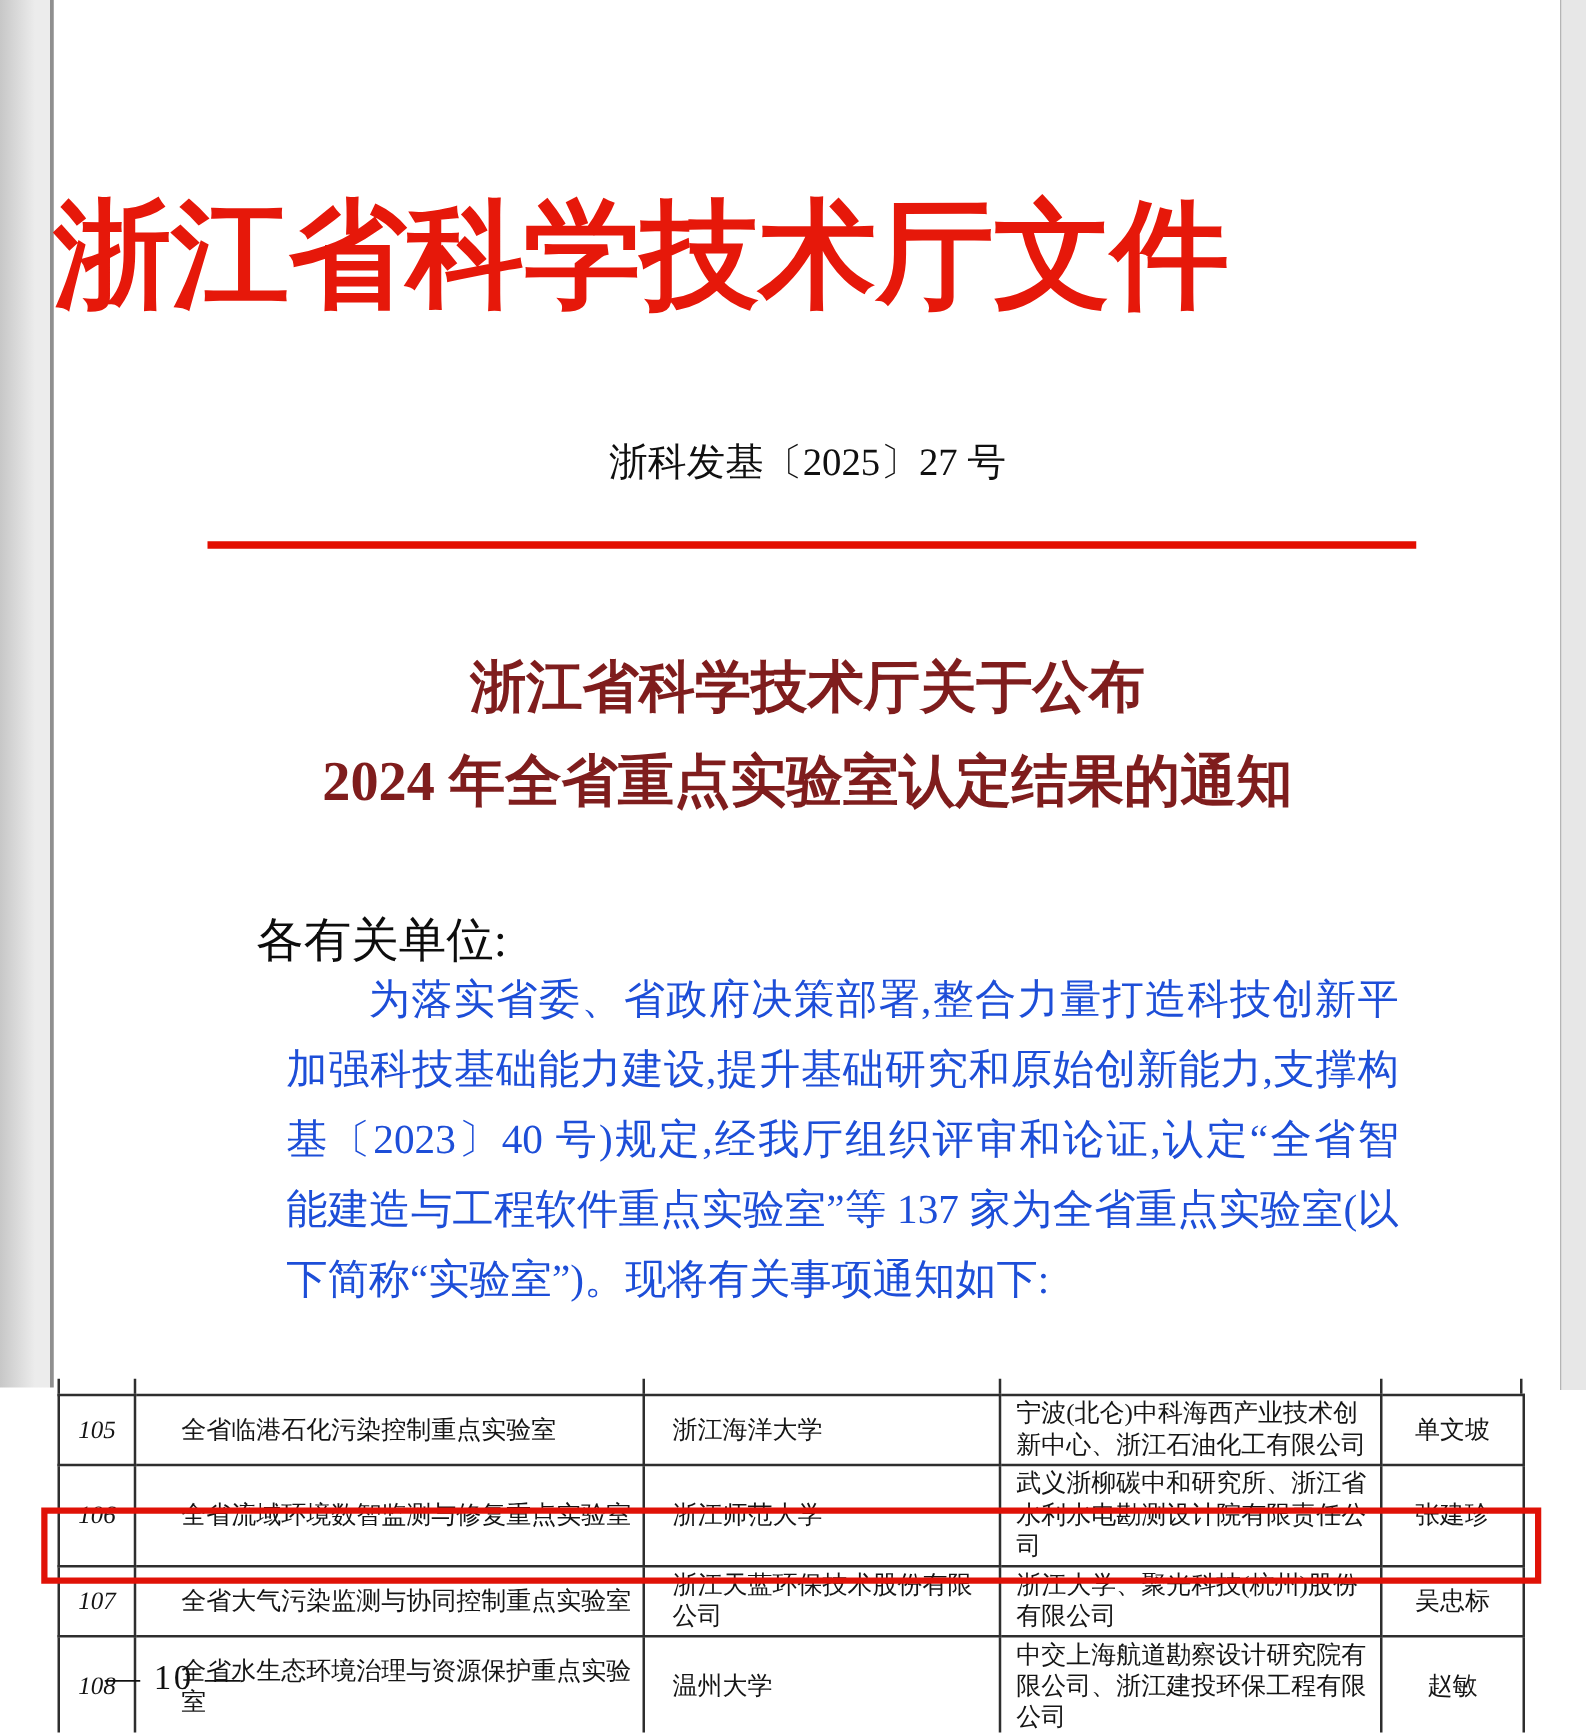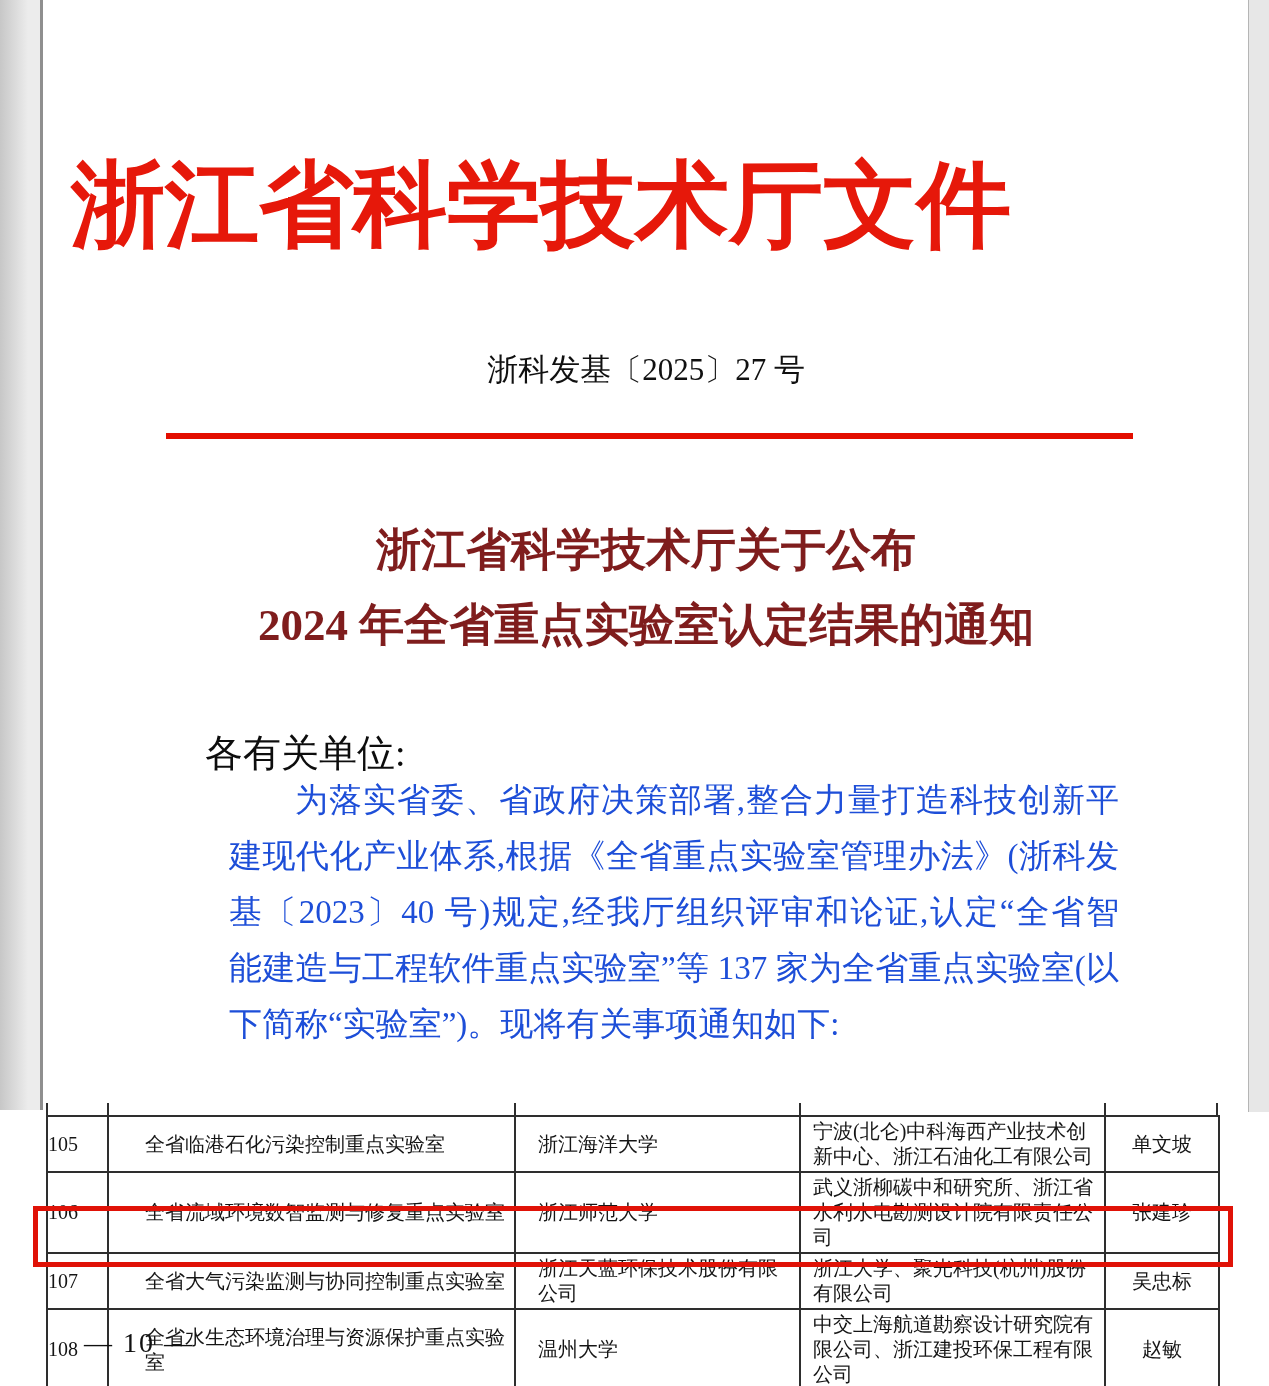--- a/index.html
+++ b/index.html
@@ -18,21 +18,21 @@
     background: linear-gradient(to right, #c7c7c7, #ececec 70%);
     border-right: 3px solid #8f8f8f;
   }
   .strip-right {
     position: absolute; left: 1248px; top: 0; width: 21px; height: 1112px;
     background: #e7e7e7; border-left: 1px solid #b5b5b5;
   }
 
   .letterhead {
     position: absolute; left: 43px; top: 140px; width: 996px;
-    text-align: center; font-size: 94px; line-height: 130px; font-weight: bold;
+    text-align: left; font-size: 94px; line-height: 130px; font-weight: bold;
     color: var(--red-title, #e6180a);
     letter-spacing: 0px; white-space: nowrap;
   }
   .docnum {
     position: absolute; left: 43px; top: 350px; width: 1206px;
     text-align: center; font-size: 31px; line-height: 40px; color: #101010;
   }
   .red-rule {
     position: absolute; left: 166px; top: 433px; width: 967px; height: 6px;
     background: var(--red-rule, #e30e00);
@@ -63,21 +63,21 @@
 
   table.results {
     position: absolute; left: 46px; top: 1115px; width: 1172px;
     border-collapse: collapse; table-layout: fixed;
     font-size: 20px; color: #151515;
   }
   table.results td {
     border: 2px solid var(--table-border, #2e2e2e);
     vertical-align: middle; line-height: 25px; overflow: hidden;
   }
-  td.c-no  { text-align: left; }
+  td.c-no  { text-align: center; font-style: italic; }
   td.c-lab { text-align: left; padding: 0 8px 0 36px; }
   td.c-host{ text-align: left; padding: 0 8px 0 22px; font-family: Liberation Serif, serif; }
   td.c-part{ text-align: left; padding: 2px 10px 2px 12px; }
   td.c-dir { text-align: center; padding: 0 4px; }
   tr.r1 { height: 52px; } tr.r2 { height: 46px; } tr.r3 { height: 51px; } tr.r4 { height: 51px; }
 
   .highlight-box {
     position: absolute; left: 33px; top: 1206px; width: 1200px; height: 61px;
     border: 5px solid var(--red-box, #e01207);
     background: transparent; pointer-events: none;
@@ -103,21 +103,21 @@
 
   <div class="red-rule"></div>
 
   <div class="notice-title notice-l1">浙江省科学技术厅关于公布</div>
   <div class="notice-title notice-l2">2024 年全省重点实验室认定结果的通知</div>
 
   <div class="salutation">各有关单位:</div>
 
   <div class="body-text">
     <div class="bline just indent">为落实省委、省政府决策部署,整合力量打造科技创新平台,</div>
-    <div class="bline just">建现代化产业体系,根据《全省重点实验室管理办法》(浙科发</div>
+    <div class="bline just">加强科技基础能力建设,提升基础研究和原始创新能力,支撑构</div>
     <div class="bline just">基〔2023〕40 号)规定,经我厅组织评审和论证,认定“全省智</div>
     <div class="bline just">能建造与工程软件重点实验室”等 137 家为全省重点实验室(以</div>
     <div class="bline">下简称“实验室”)。现将有关事项通知如下:</div>
   </div>
 
   <div class="stub" style="left:46px"></div>
   <div class="stub" style="left:107px"></div>
   <div class="stub" style="left:514px"></div>
   <div class="stub" style="left:799px"></div>
   <div class="stub" style="left:1104px"></div>

